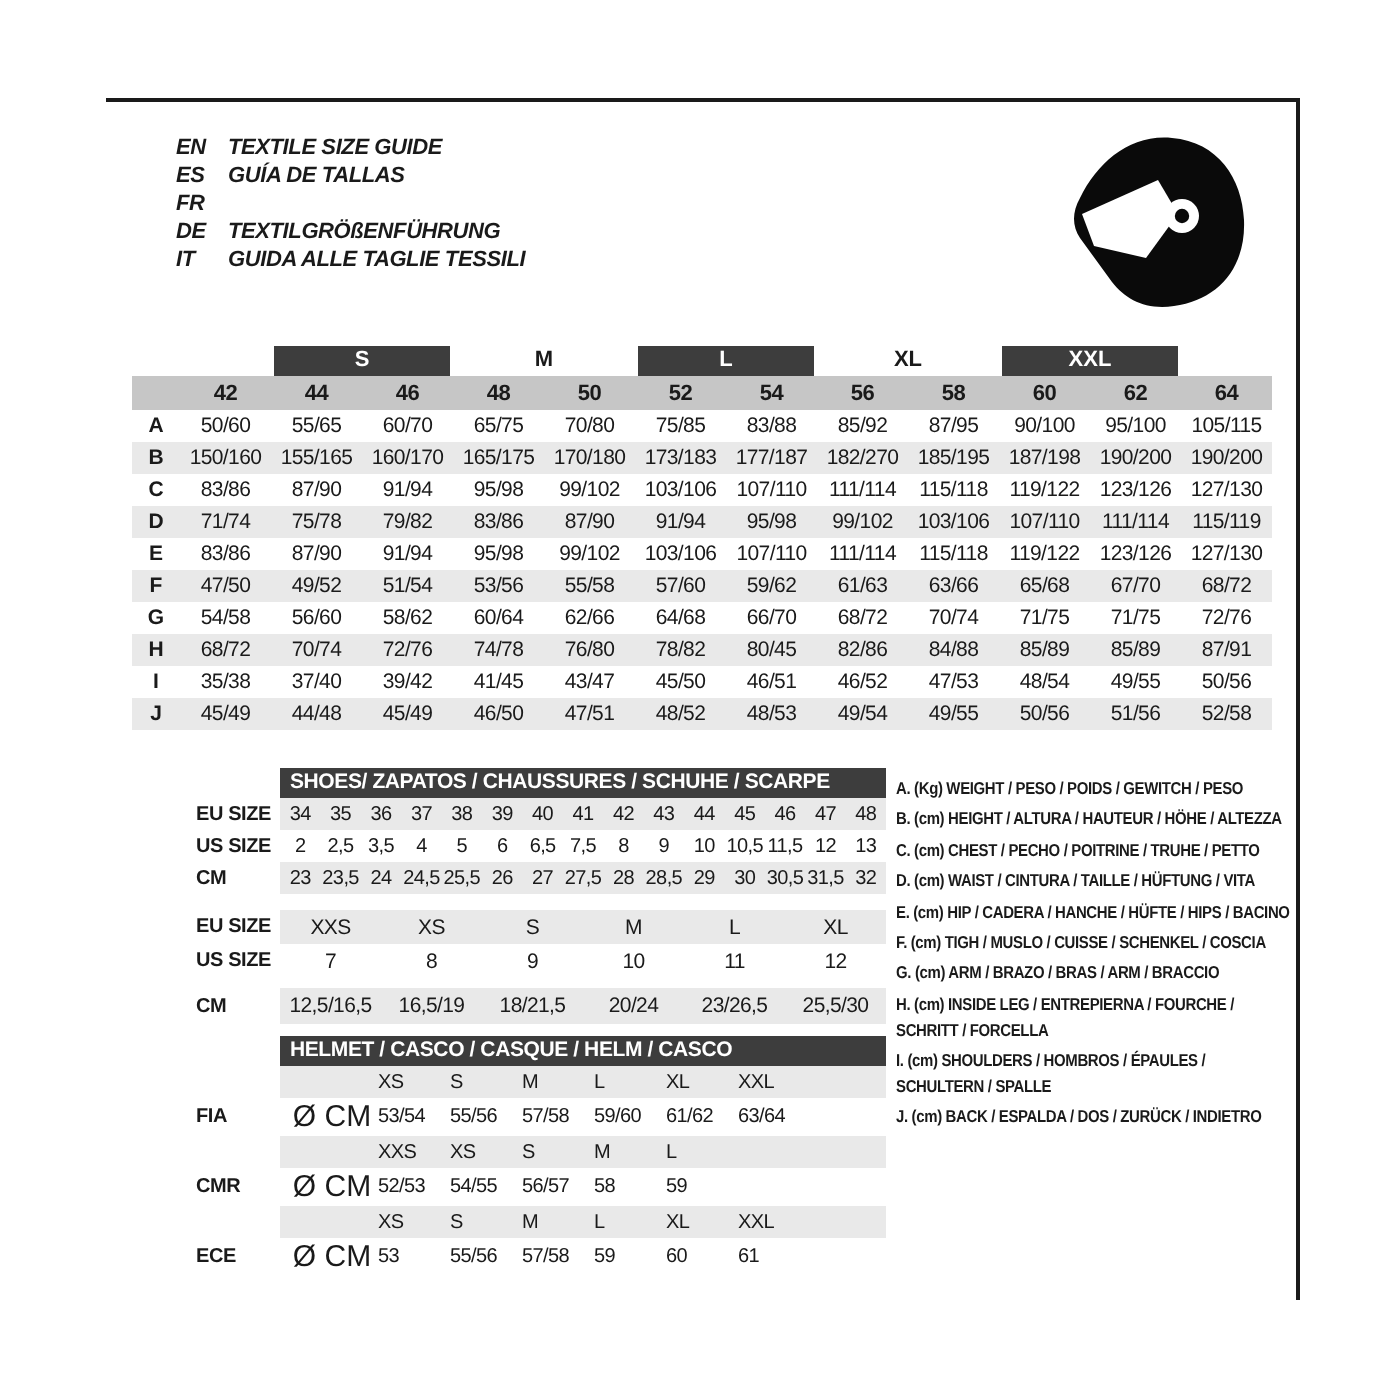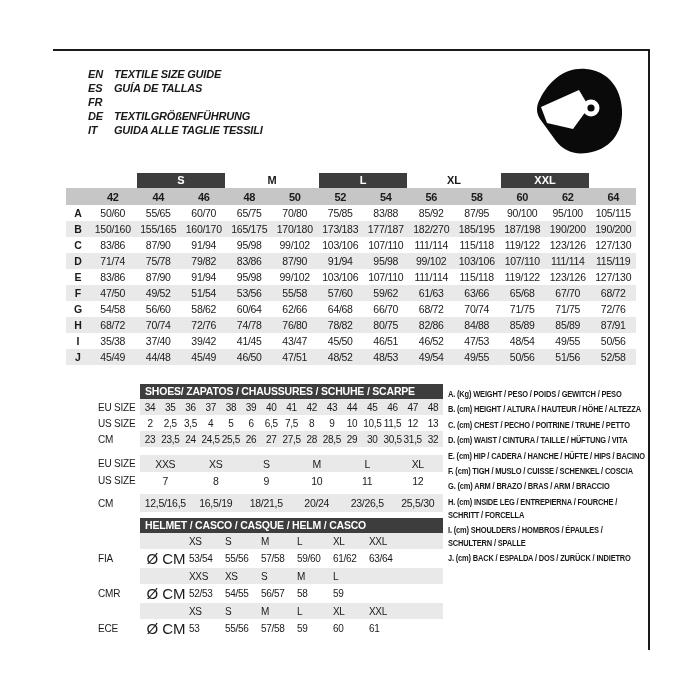--- a/index.html
+++ b/index.html
@@ -29,21 +29,21 @@
   .sizes-row .cell{font-weight:700;font-size:11px;}
   .tbody .trow{height:16px;}
   .tbody .trow:nth-of-type(even){background:var(--row-stripe);}
 
   
   .lower-left{position:absolute;left:98px;top:384px;width:345px;}
   .sec-header{margin-left:42px;height:15px;line-height:15px;background:var(--dark-header);
               color:#fff;font-size:10.5px;font-weight:700;padding-left:5px;letter-spacing:-.2px;
               white-space:nowrap;overflow:hidden;}
   .srow{display:flex;height:16px;align-items:center;}
-  .slabel{width:42px;flex:none;font-size:10px;font-weight:400;letter-spacing:-.2px;}
+  .slabel{width:42px;flex:none;font-size:10px;font-weight:700;letter-spacing:-.2px;}
   .sband{flex:1;display:flex;align-self:stretch;align-items:center;}
   .scells{display:contents;}
   .scell{flex:1;text-align:center;font-size:10px;letter-spacing:-.3px;white-space:nowrap;}
   .sec-rows .srow:nth-of-type(odd) .sband{background:var(--row-stripe);}
   .gloves .sec-rows .srow{height:17px;}
   .gloves .sec-rows .srow:nth-of-type(3){margin-top:5px;height:18px;}
   .gloves .scell{font-size:10.5px;}
   .section{margin-bottom:8px;}
   .gloves{margin-bottom:6px;}
   
@@ -172,21 +172,21 @@
           <span class="letter">G</span>
           <div class="cells">
             
           <div class="cell">54/58</div><div class="cell">56/60</div><div class="cell">58/62</div><div class="cell">60/64</div><div class="cell">62/66</div><div class="cell">64/68</div><div class="cell">66/70</div><div class="cell">68/72</div><div class="cell">70/74</div><div class="cell">71/75</div><div class="cell">71/75</div><div class="cell">72/76</div></div>
         </div>
 
         <div class="trow drow">
           <span class="letter">H</span>
           <div class="cells">
             
-          <div class="cell">68/72</div><div class="cell">70/74</div><div class="cell">72/76</div><div class="cell">74/78</div><div class="cell">76/80</div><div class="cell">78/82</div><div class="cell">80/75</div><div class="cell">82/86</div><div class="cell">84/88</div><div class="cell">85/89</div><div class="cell">85/89</div><div class="cell">87/91</div></div>
+          <div class="cell">68/72</div><div class="cell">70/74</div><div class="cell">72/76</div><div class="cell">74/78</div><div class="cell">76/80</div><div class="cell">78/82</div><div class="cell">80/45</div><div class="cell">82/86</div><div class="cell">84/88</div><div class="cell">85/89</div><div class="cell">85/89</div><div class="cell">87/91</div></div>
         </div>
 
         <div class="trow drow">
           <span class="letter">I</span>
           <div class="cells">
             
           <div class="cell">35/38</div><div class="cell">37/40</div><div class="cell">39/42</div><div class="cell">41/45</div><div class="cell">43/47</div><div class="cell">45/50</div><div class="cell">46/51</div><div class="cell">46/52</div><div class="cell">47/53</div><div class="cell">48/54</div><div class="cell">49/55</div><div class="cell">50/56</div></div>
         </div>
 
         <div class="trow drow">

